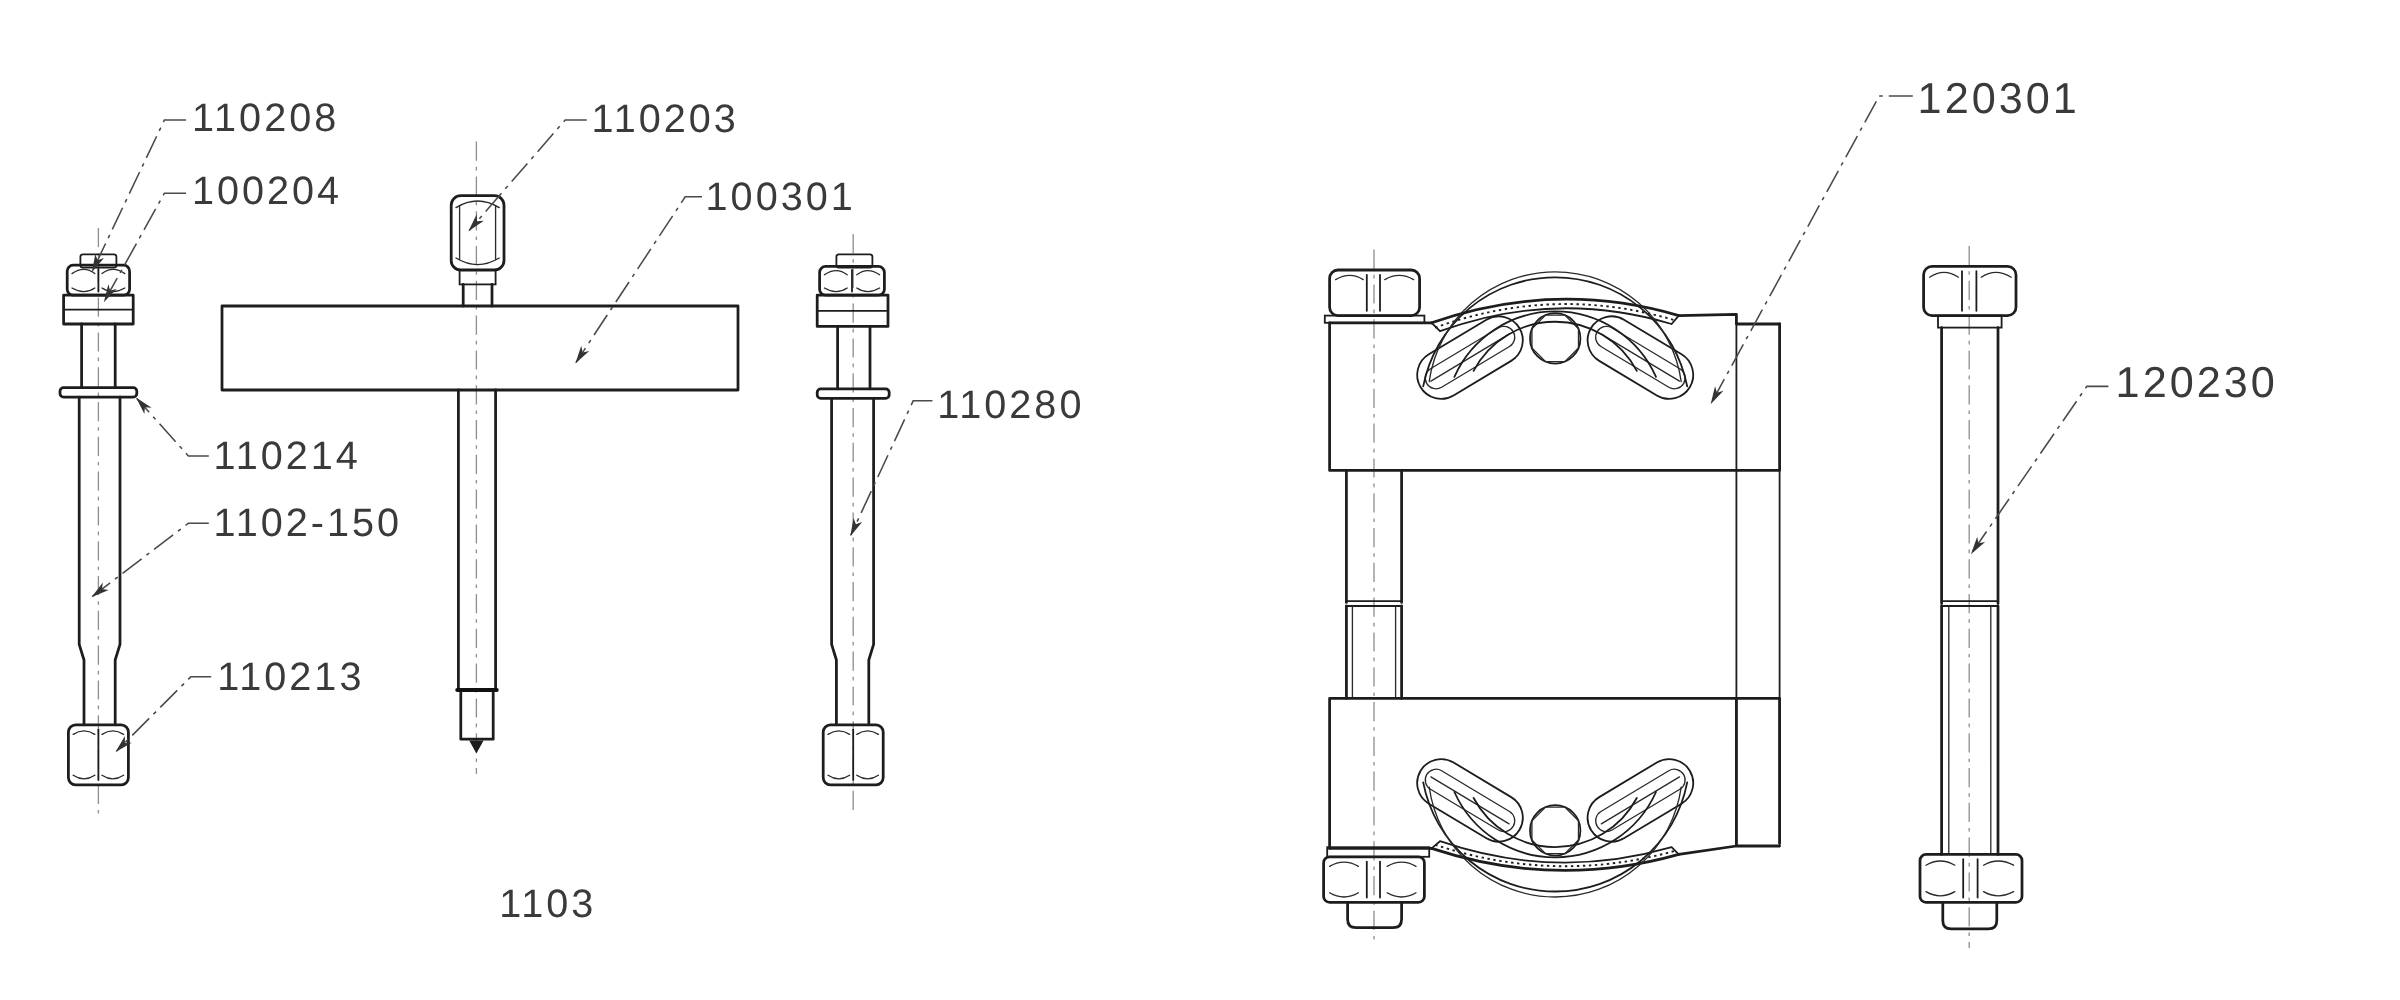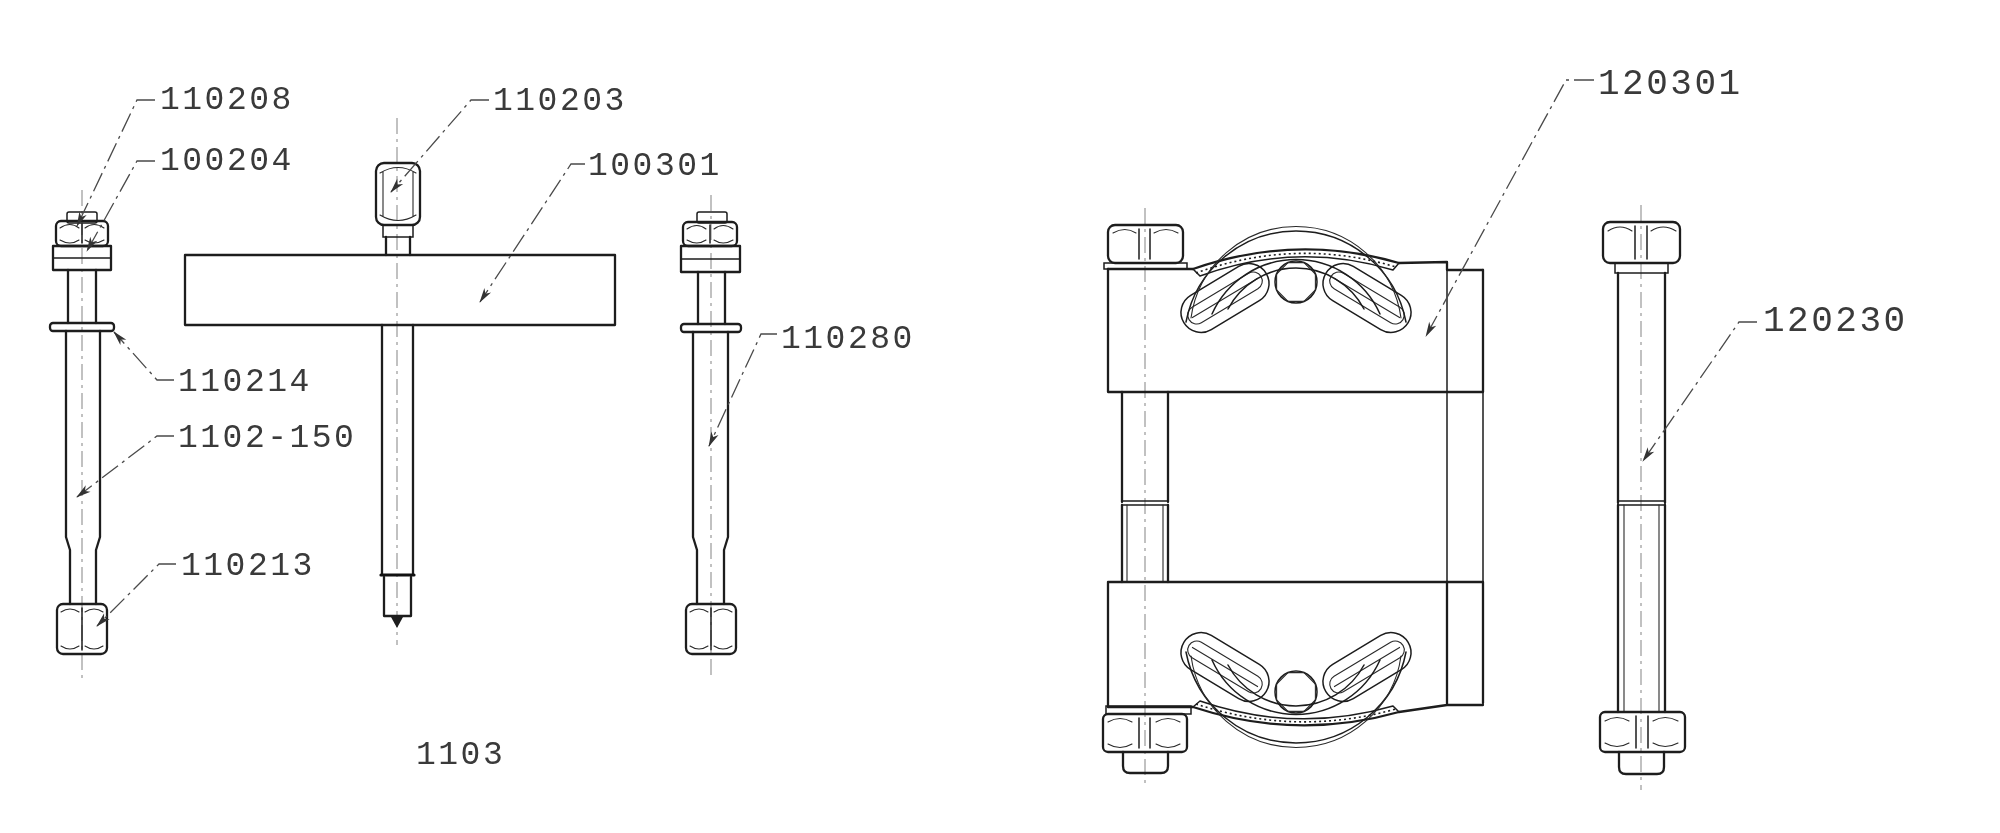--- a/index.html
+++ b/index.html
@@ -1,17 +1,17 @@
 <!DOCTYPE html>
 <html><head>
 <meta charset="utf-8">
 <style>
   html,body{margin:0;padding:0;background:#ffffff;}
   .stage{position:relative;width:2000px;height:833px;background:#ffffff;overflow:hidden;
-         font-family:Liberation Mono, monospace;}
+         font-family:Liberation Sans, sans-serif;}
   svg{display:block;}
   .outline{fill:none;stroke:#1d1d1d;stroke-width:2.3;stroke-linecap:round;stroke-linejoin:round;}
   .detail{fill:none;stroke:#1d1d1d;stroke-width:1.5;stroke-linecap:round;}
   .thin{fill:none;stroke:#2a2a2a;stroke-width:1.1;stroke-linecap:round;}
   .heavy{fill:none;stroke:#111111;stroke-width:3.2;stroke-linecap:round;}
   .centerline{fill:none;stroke:#8f8f8f;stroke-width:1.1;stroke-dasharray:16 5 3 5;}
   .leader{fill:none;stroke:#4a4a4a;stroke-width:1.3;stroke-dasharray:20 5 3 5;}
   .callout{fill:#3a3a3a;letter-spacing:2.5px;}
   .callout.left{font-size:33px;}
   .callout.right{font-size:36px;}

